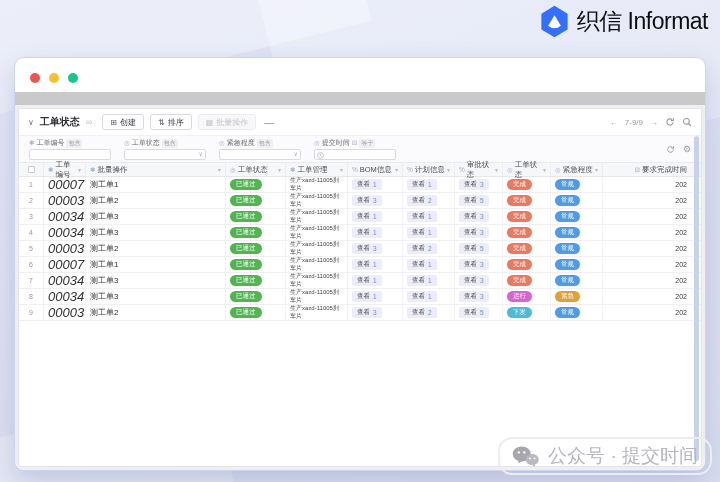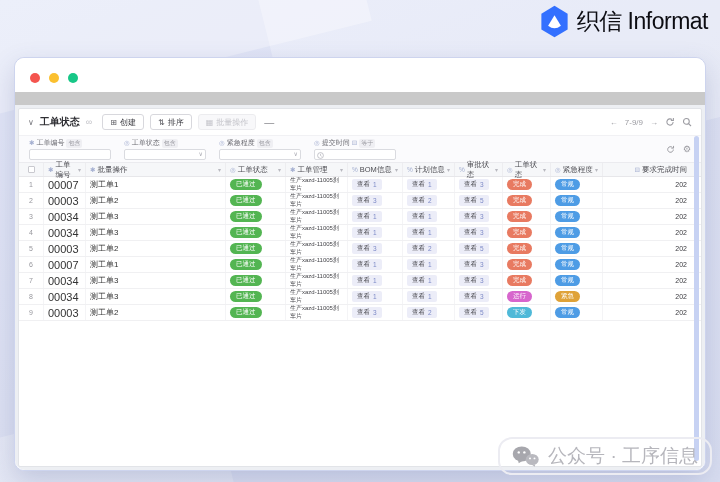--- a/index.html
+++ b/index.html
@@ -63,21 +63,21 @@
   .th { display:flex; align-items:center; gap:2px; padding:0 4px; border-right:1px solid #ededf0; cursor:pointer; }
   .th .caret { margin-left:auto; font-size:6px; color:#b9b9c0; }
   .checkbox { width:7px; height:7px; border:1px solid #c9c9cf; border-radius:1px; background:#fff; cursor:pointer; }
   .row { height:16px; display:flex; border-bottom:1px solid #f0f0f2; font-size:8px; color:#333; flex:0 0 auto; }
   .td { display:flex; align-items:center; padding:0 4px; border-right:1px solid #f4f4f6; overflow:hidden; }
   .c0 { width:25px; justify-content:center; }
   .c1 { width:42px; } .c2 { width:140px; } .c3 { width:60px; } .c4 { width:62px; }
   .c5 { width:55px; } .c6 { width:52px; } .c7 { width:48px; } .c8 { width:48px; } .c9 { width:52px; }
   .c10 { flex:1; justify-content:flex-end; padding-right:14px; border-right:none; }
   .rownum { color:#97979d; font-size:7px; }
-  .code { font-size:11px; }
+  .code { font-size:13px;font-style:italic; }
   .pill { color:#fff; font-size:6.5px; padding:1px 6px; border-radius:7px; line-height:1.25; white-space:nowrap; }
   .chip { display:inline-flex; align-items:center; gap:3px; background:#ecedf8; border-radius:2px;
           font-size:6.5px; color:#4c4c52; padding:1px 5px; cursor:pointer; }
   .chip .cnt { color:#7c89c6; }
   .detail { font-size:6px; line-height:1.2; color:#45454a; display:block; align-self:center; }
   .due { font-size:7px; color:#3a3a3f; }
   .scrollbar { position:absolute; right:2px; top:27px; bottom:5px; width:5px; border-radius:3px; background:#c7d2f3; cursor:grab; }
 
   
   .watermark { position:absolute; right:8px; bottom:7px; display:flex; align-items:center; gap:9px;
@@ -587,15 +587,15 @@
     <svg width="27" height="23" viewBox="0 0 36 30">
       <ellipse cx="13" cy="11.5" rx="12" ry="10" fill="#a7a7ad"></ellipse>
       <path d="M8 20 l1 4 4.5-3 Z" fill="#a7a7ad"></path>
       <circle cx="9" cy="9.5" r="1.6" fill="#fff"></circle>
       <circle cx="16.5" cy="9.5" r="1.6" fill="#fff"></circle>
       <ellipse cx="27" cy="19" rx="8.6" ry="7.4" fill="#b9b9bf"></ellipse>
       <path d="M31 25.5 l-.6 3 -3.4-2.2 Z" fill="#b9b9bf"></path>
       <circle cx="24" cy="17.5" r="1.3" fill="#fff"></circle>
       <circle cx="30" cy="17.5" r="1.3" fill="#fff"></circle>
     </svg>
-    <span>公众号 · 工序信息</span>
+    <span>公众号 · 提交时间</span>
   </div>
 </div>
 
 </body></html>

